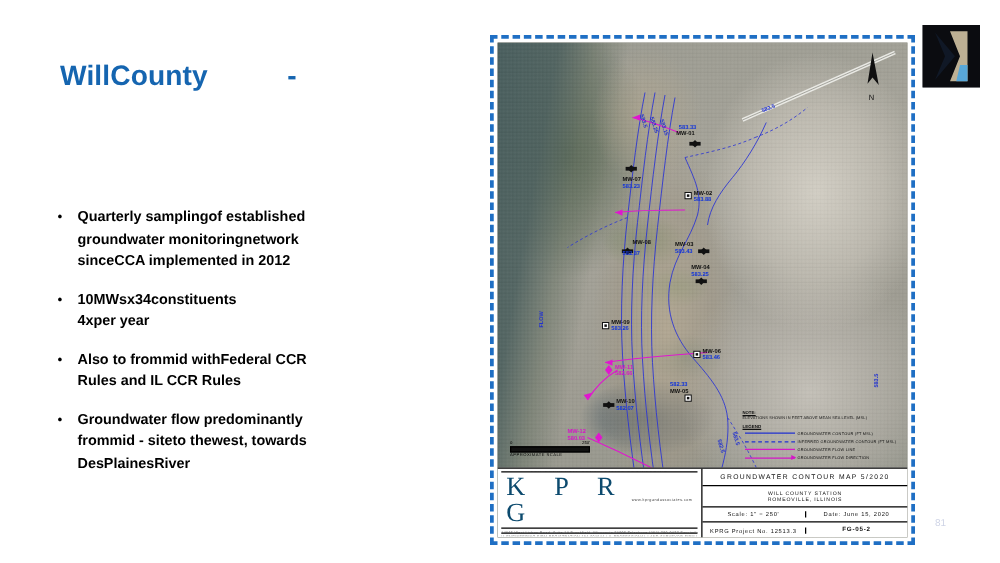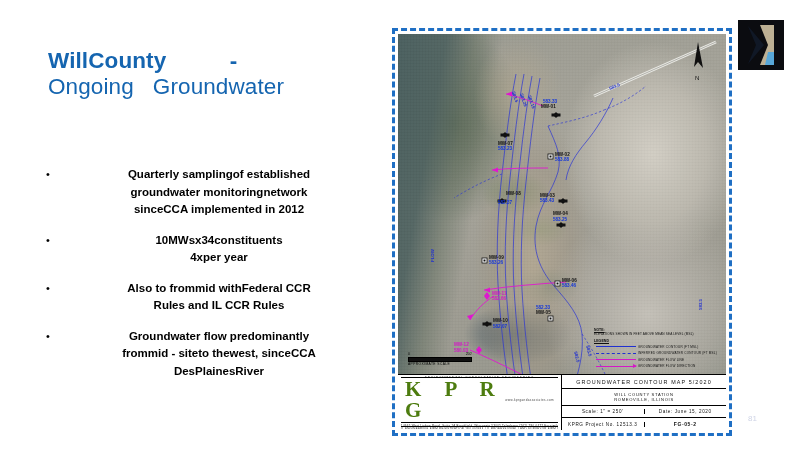--- a/index.html
+++ b/index.html
@@ -58,21 +58,20 @@
     font-size: 11px;
     line-height: 17.5px;
   }
   .bullet-text {
     margin-left: 16px;
     color: #000000;
     font-size: 11.5px;
     font-weight: bold;
     line-height: 17.5px;
     white-space: pre-line;
-    text-align: center;
   }
 
   
   #map-frame {
     position: absolute;
     left: 392px;
     top: 28px;
     width: 340px;
     height: 408px;
     box-sizing: border-box;
@@ -186,23 +185,23 @@
     justify-content: space-between;
     border-top: 1px solid #000;
     border-bottom: 1px solid #000;
     padding: 1px 4px;
     flex: 1;
   }
   #kprg-logo {
     font-family: "Liberation Serif", serif;
     font-size: 21px;
     letter-spacing: 9px;
-    color: #4d7c0f;
+    color: #0c4a6e;
     line-height: 1;
-    font-weight: bold;
+    font-weight: normal;
   }
   #kprg-url {
     font-size: 3px;
     color: #444;
     letter-spacing: 0.4px;
     white-space: nowrap;
   }
   .tb-addr {
     font-size: 2.9px;
     color: #222;
@@ -370,21 +369,20 @@
     font-family: Liberation Sans, sans-serif;
   }
 </style>
 </head>
 <body>
 
 <div id="slide">
 
   <div id="title-block">
     <div class="title-line bold">WillCounty          -</div>
-    <div class="title-line">Ongoing   Groundwater</div>
   </div>
 
   <div id="bullets">
     <div class="bullet">
       <span class="bullet-dot">•</span>
       <div class="bullet-text">Quarterly      samplingof        established
 groundwater          monitoringnetwork
 sinceCCA       implemented        in  2012</div>
     </div>
     <div class="bullet">
@@ -393,21 +391,21 @@
 4xper    year</div>
     </div>
     <div class="bullet">
       <span class="bullet-dot">•</span>
       <div class="bullet-text">Also  to frommid      withFederal        CCR
 Rules    and   IL  CCR   Rules</div>
     </div>
     <div class="bullet">
       <span class="bullet-dot">•</span>
       <div class="bullet-text">Groundwater        flow  predominantly
-frommid   -  siteto    thewest,      sinceCCA
+frommid   -  siteto    thewest,      towards
 DesPlainesRiver</div>
     </div>
   </div>
 
   <div id="map-frame">
     <div id="map-inner">
 
       <div id="aerial"></div>
       <div id="aerial-noise"></div>
 

